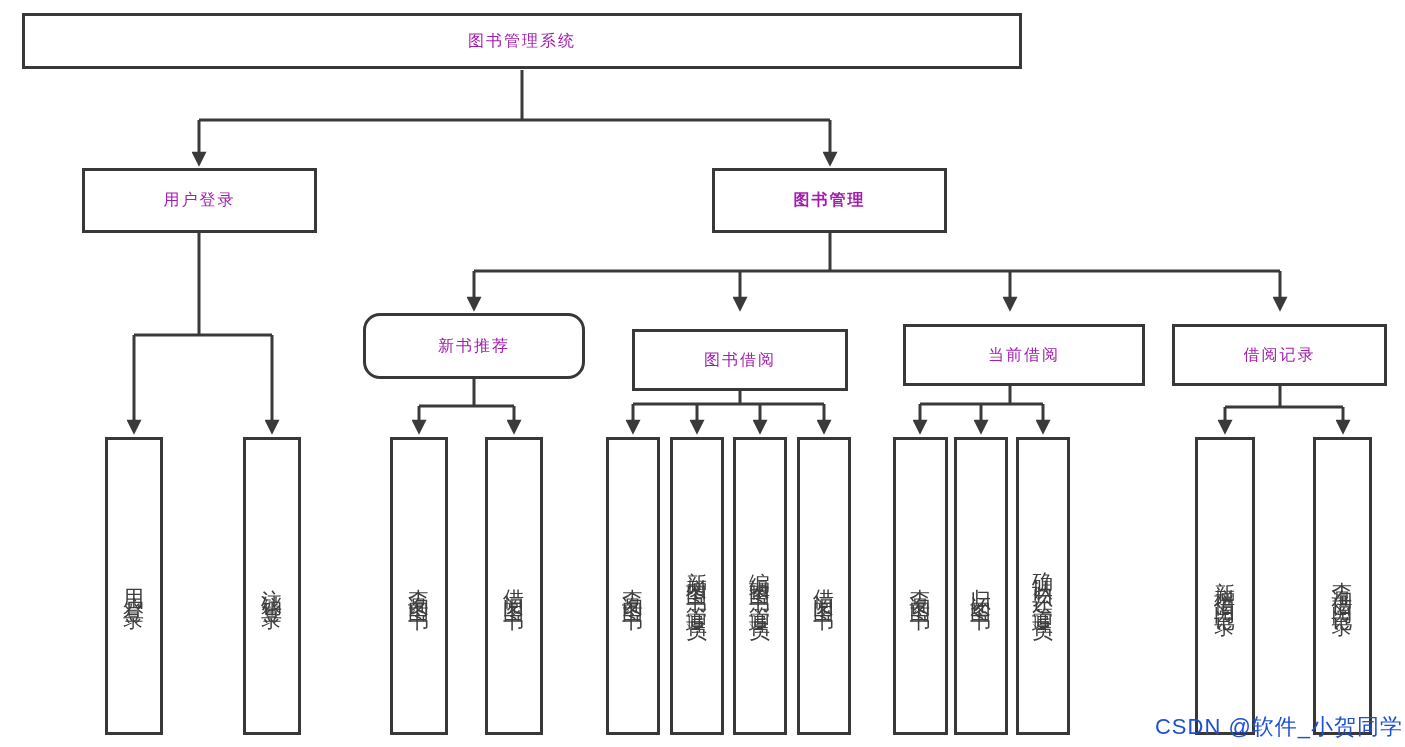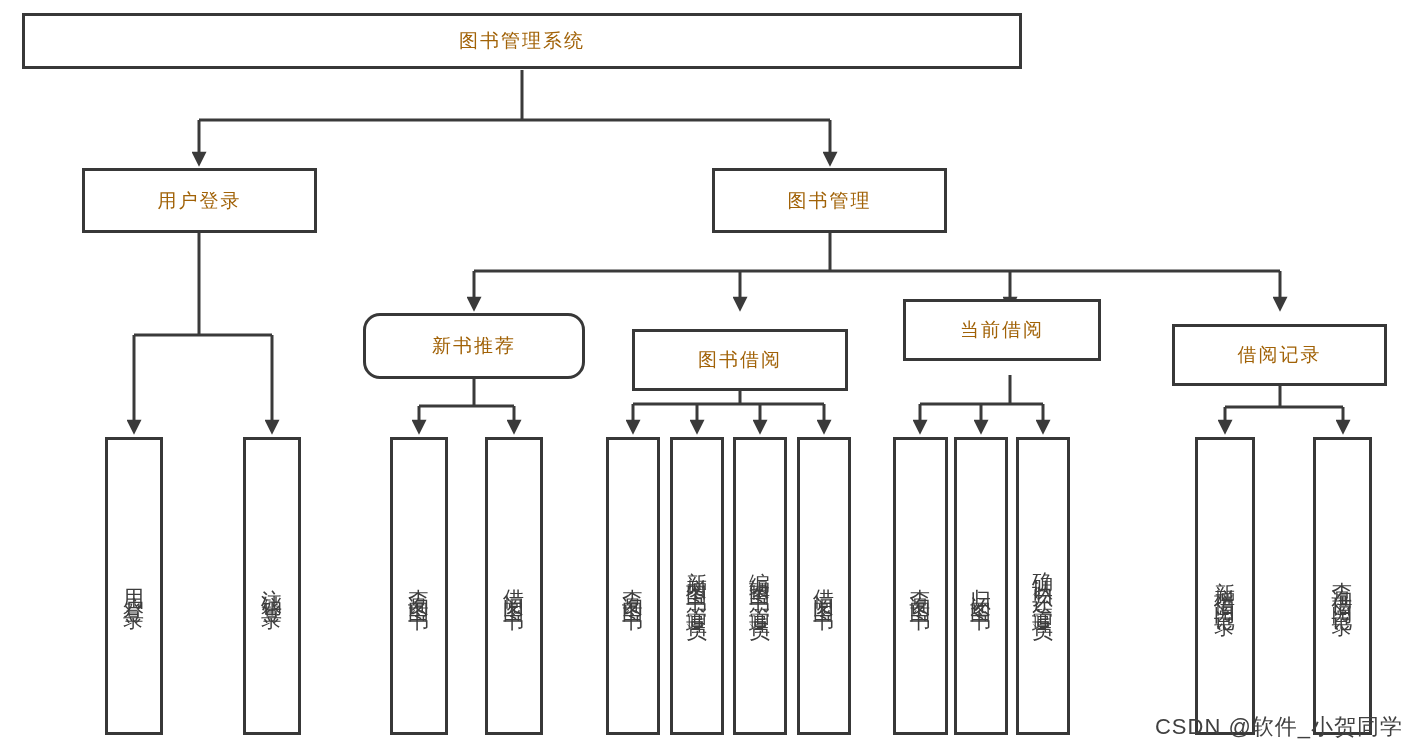--- a/index.html
+++ b/index.html
@@ -13,39 +13,39 @@
   #wires{position:absolute;left:0;top:0;width:1405px;height:747px;}
   .node{
     position:absolute;
     box-sizing:border-box;
     background:#ffffff;
     border:3px solid #383838;
     display:flex;align-items:center;justify-content:center;
     color:#3d3d3d;
   }
   .hnode .label{
-    font-size:19px;
+    font-size:16px;
     letter-spacing:2px;
-    color:#a16207;
+    color:#a21caf;
     white-space:nowrap;
   }
   .vnode{top:437px;height:298px;}
   .vnode .label{
     writing-mode:vertical-rl;
     text-orientation:mixed;
     font-size:21px;
     letter-spacing:7px;
     line-height:1.0;
     color:#3d3d3d;
   }
   #watermark{
     position:absolute;
     right:2px;bottom:5px;
     font-size:22px;
-    color:#404040;
+    color:#1d4ed8;
     letter-spacing:1px;
     z-index:5;
     white-space:nowrap;
   }
 </style>
 </head>
 <body>
 
 <div id="canvas">
 
@@ -92,31 +92,31 @@
     </g>
   </svg>
 
   <div class="node hnode" style="left:22px;top:13px;width:1000px;height:56px;">
     <span class="label">图书管理系统</span>
   </div>
 
   <div class="node hnode" style="left:82px;top:168px;width:235px;height:65px;">
     <span class="label">用户登录</span>
   </div>
-  <div class="node hnode" style="left:712px;top:168px;width:235px;height:65px;">
+  <div class="node hnode" style="left:712px;top:168px;width:235px;height:65px;font-weight:bold;">
     <span class="label">图书管理</span>
   </div>
 
   <div class="node hnode" style="left:363px;top:313px;width:222px;height:66px;border-radius:17px;">
     <span class="label">新书推荐</span>
   </div>
   <div class="node hnode" style="left:632px;top:329px;width:216px;height:62px;">
     <span class="label">图书借阅</span>
   </div>
-  <div class="node hnode" style="left:903px;top:299px;width:198px;height:62px;">
+  <div class="node hnode" style="left:903px;top:324px;width:242px;height:62px;">
     <span class="label">当前借阅</span>
   </div>
   <div class="node hnode" style="left:1172px;top:324px;width:215px;height:62px;">
     <span class="label">借阅记录</span>
   </div>
 
   <div class="node vnode" style="left:105px;width:58px;">
     <span class="label">用户登录</span>
   </div>
   <div class="node vnode" style="left:243px;width:58px;">

